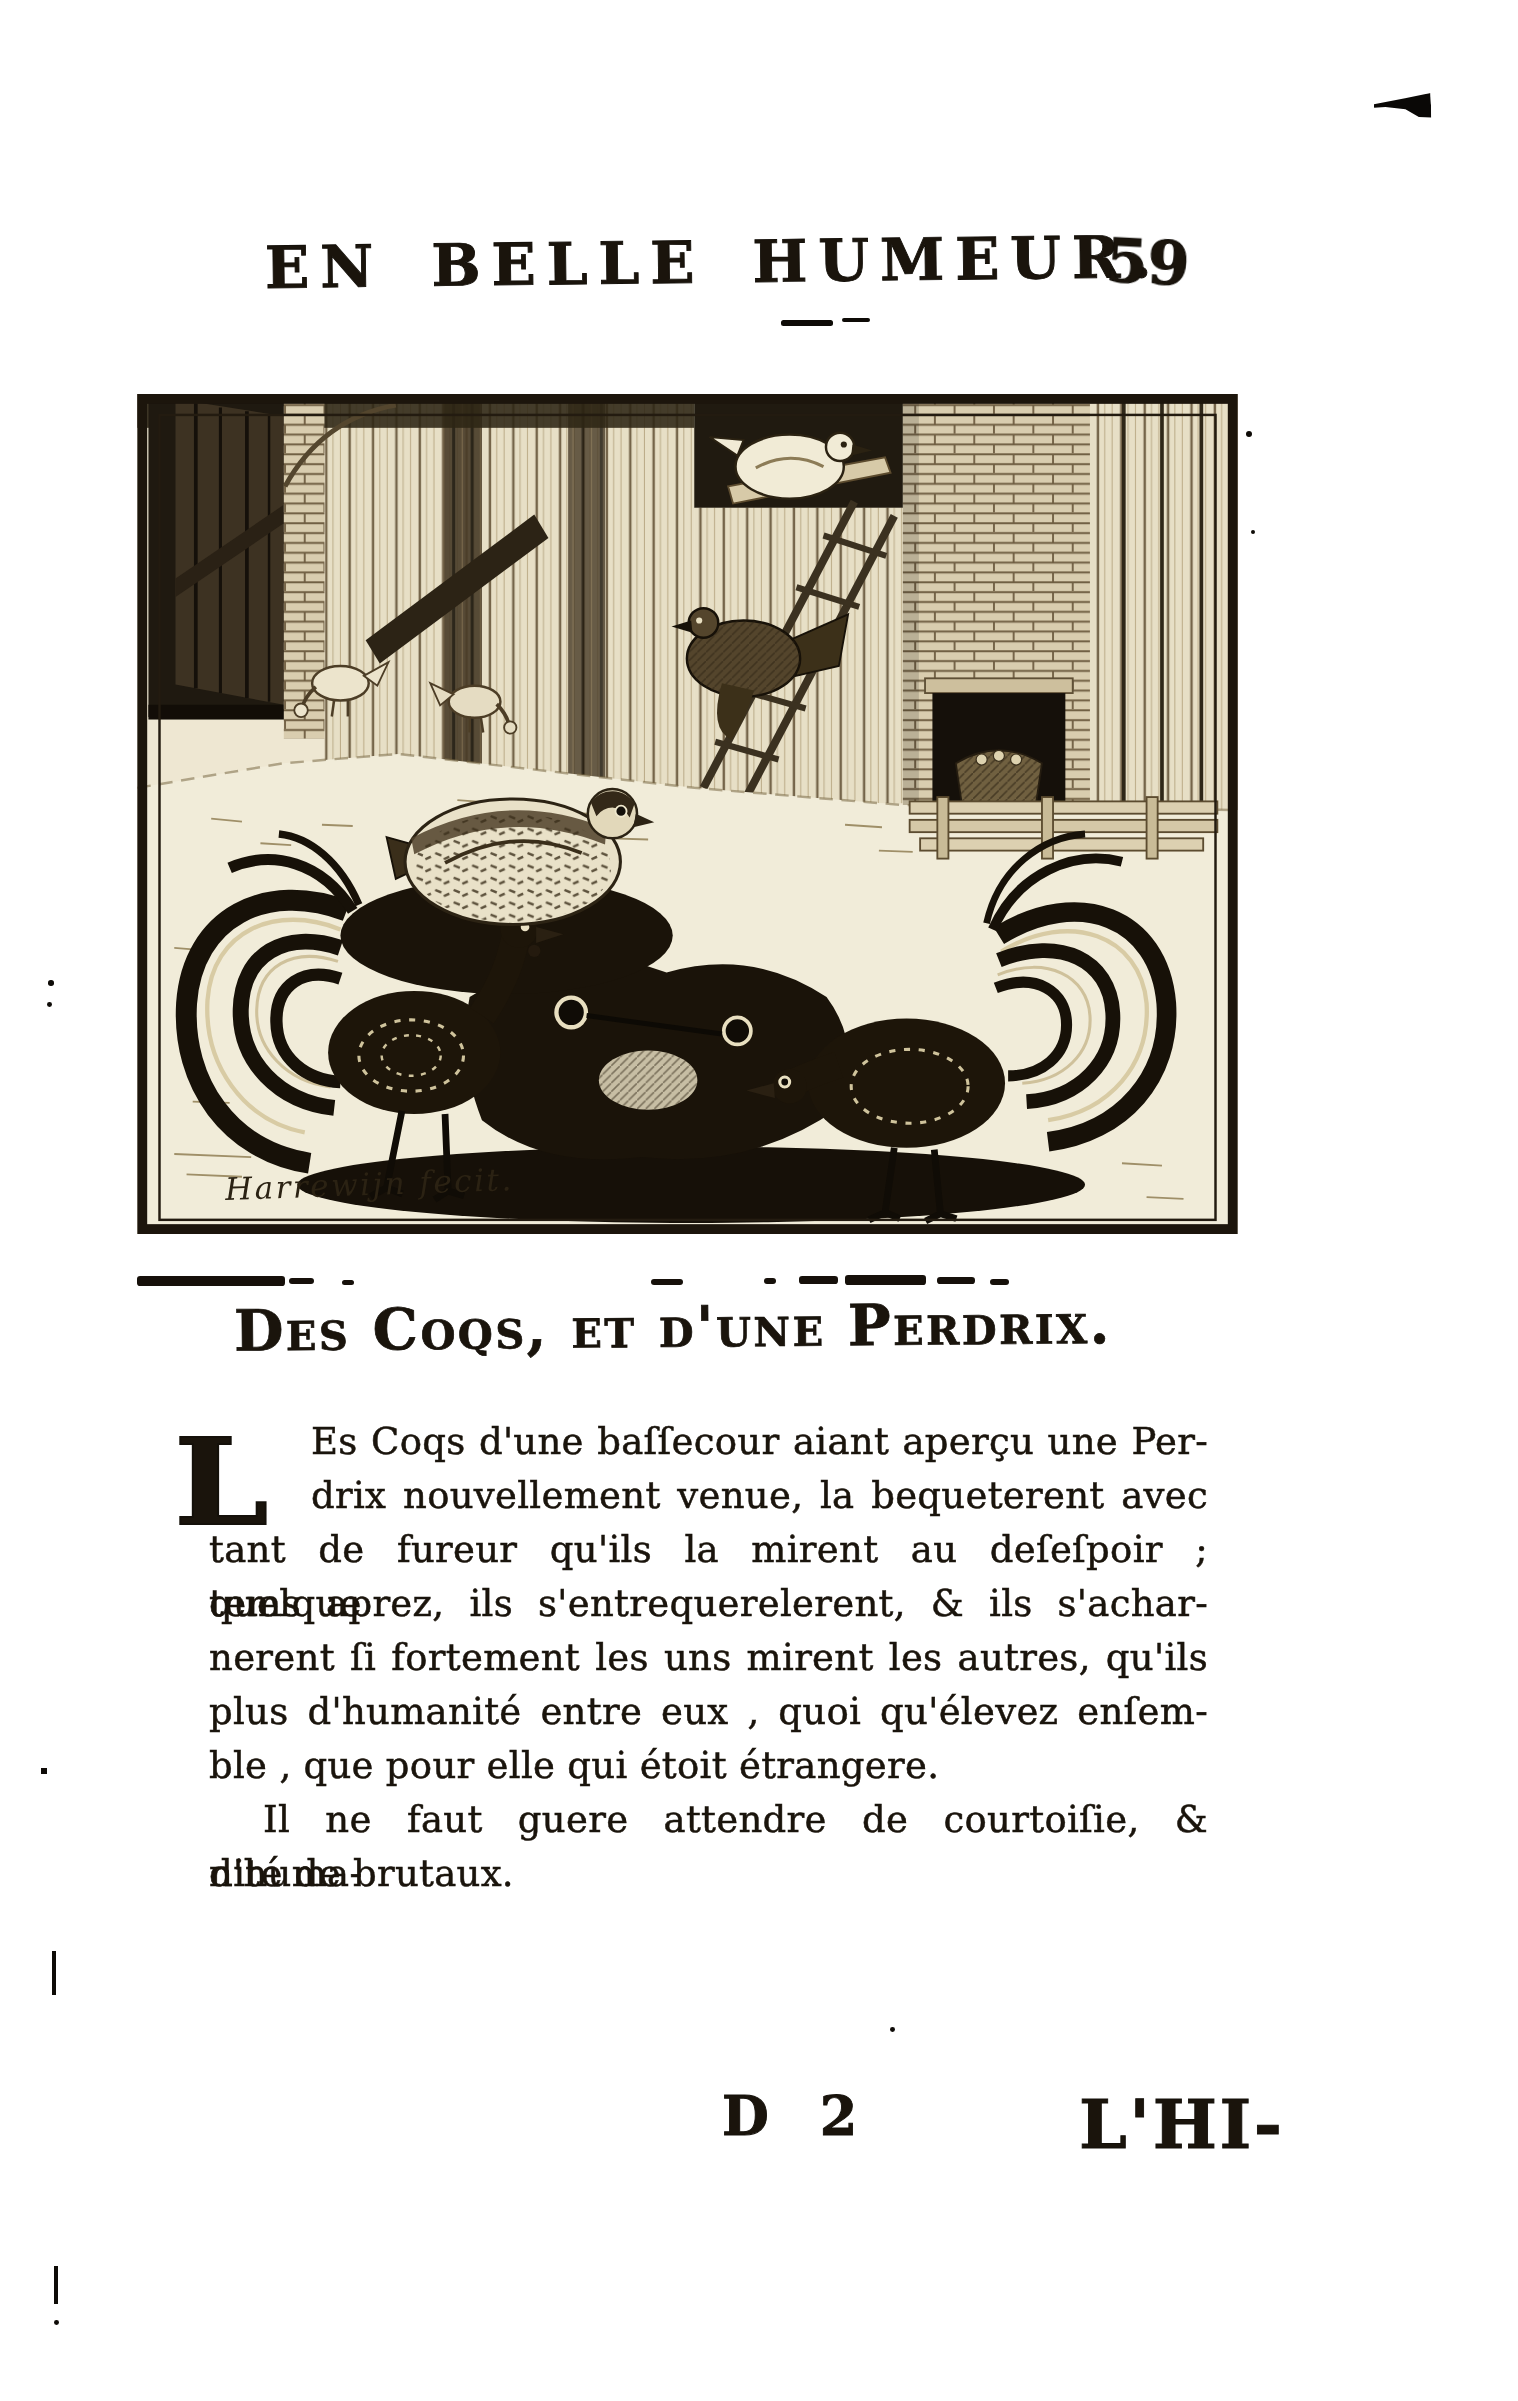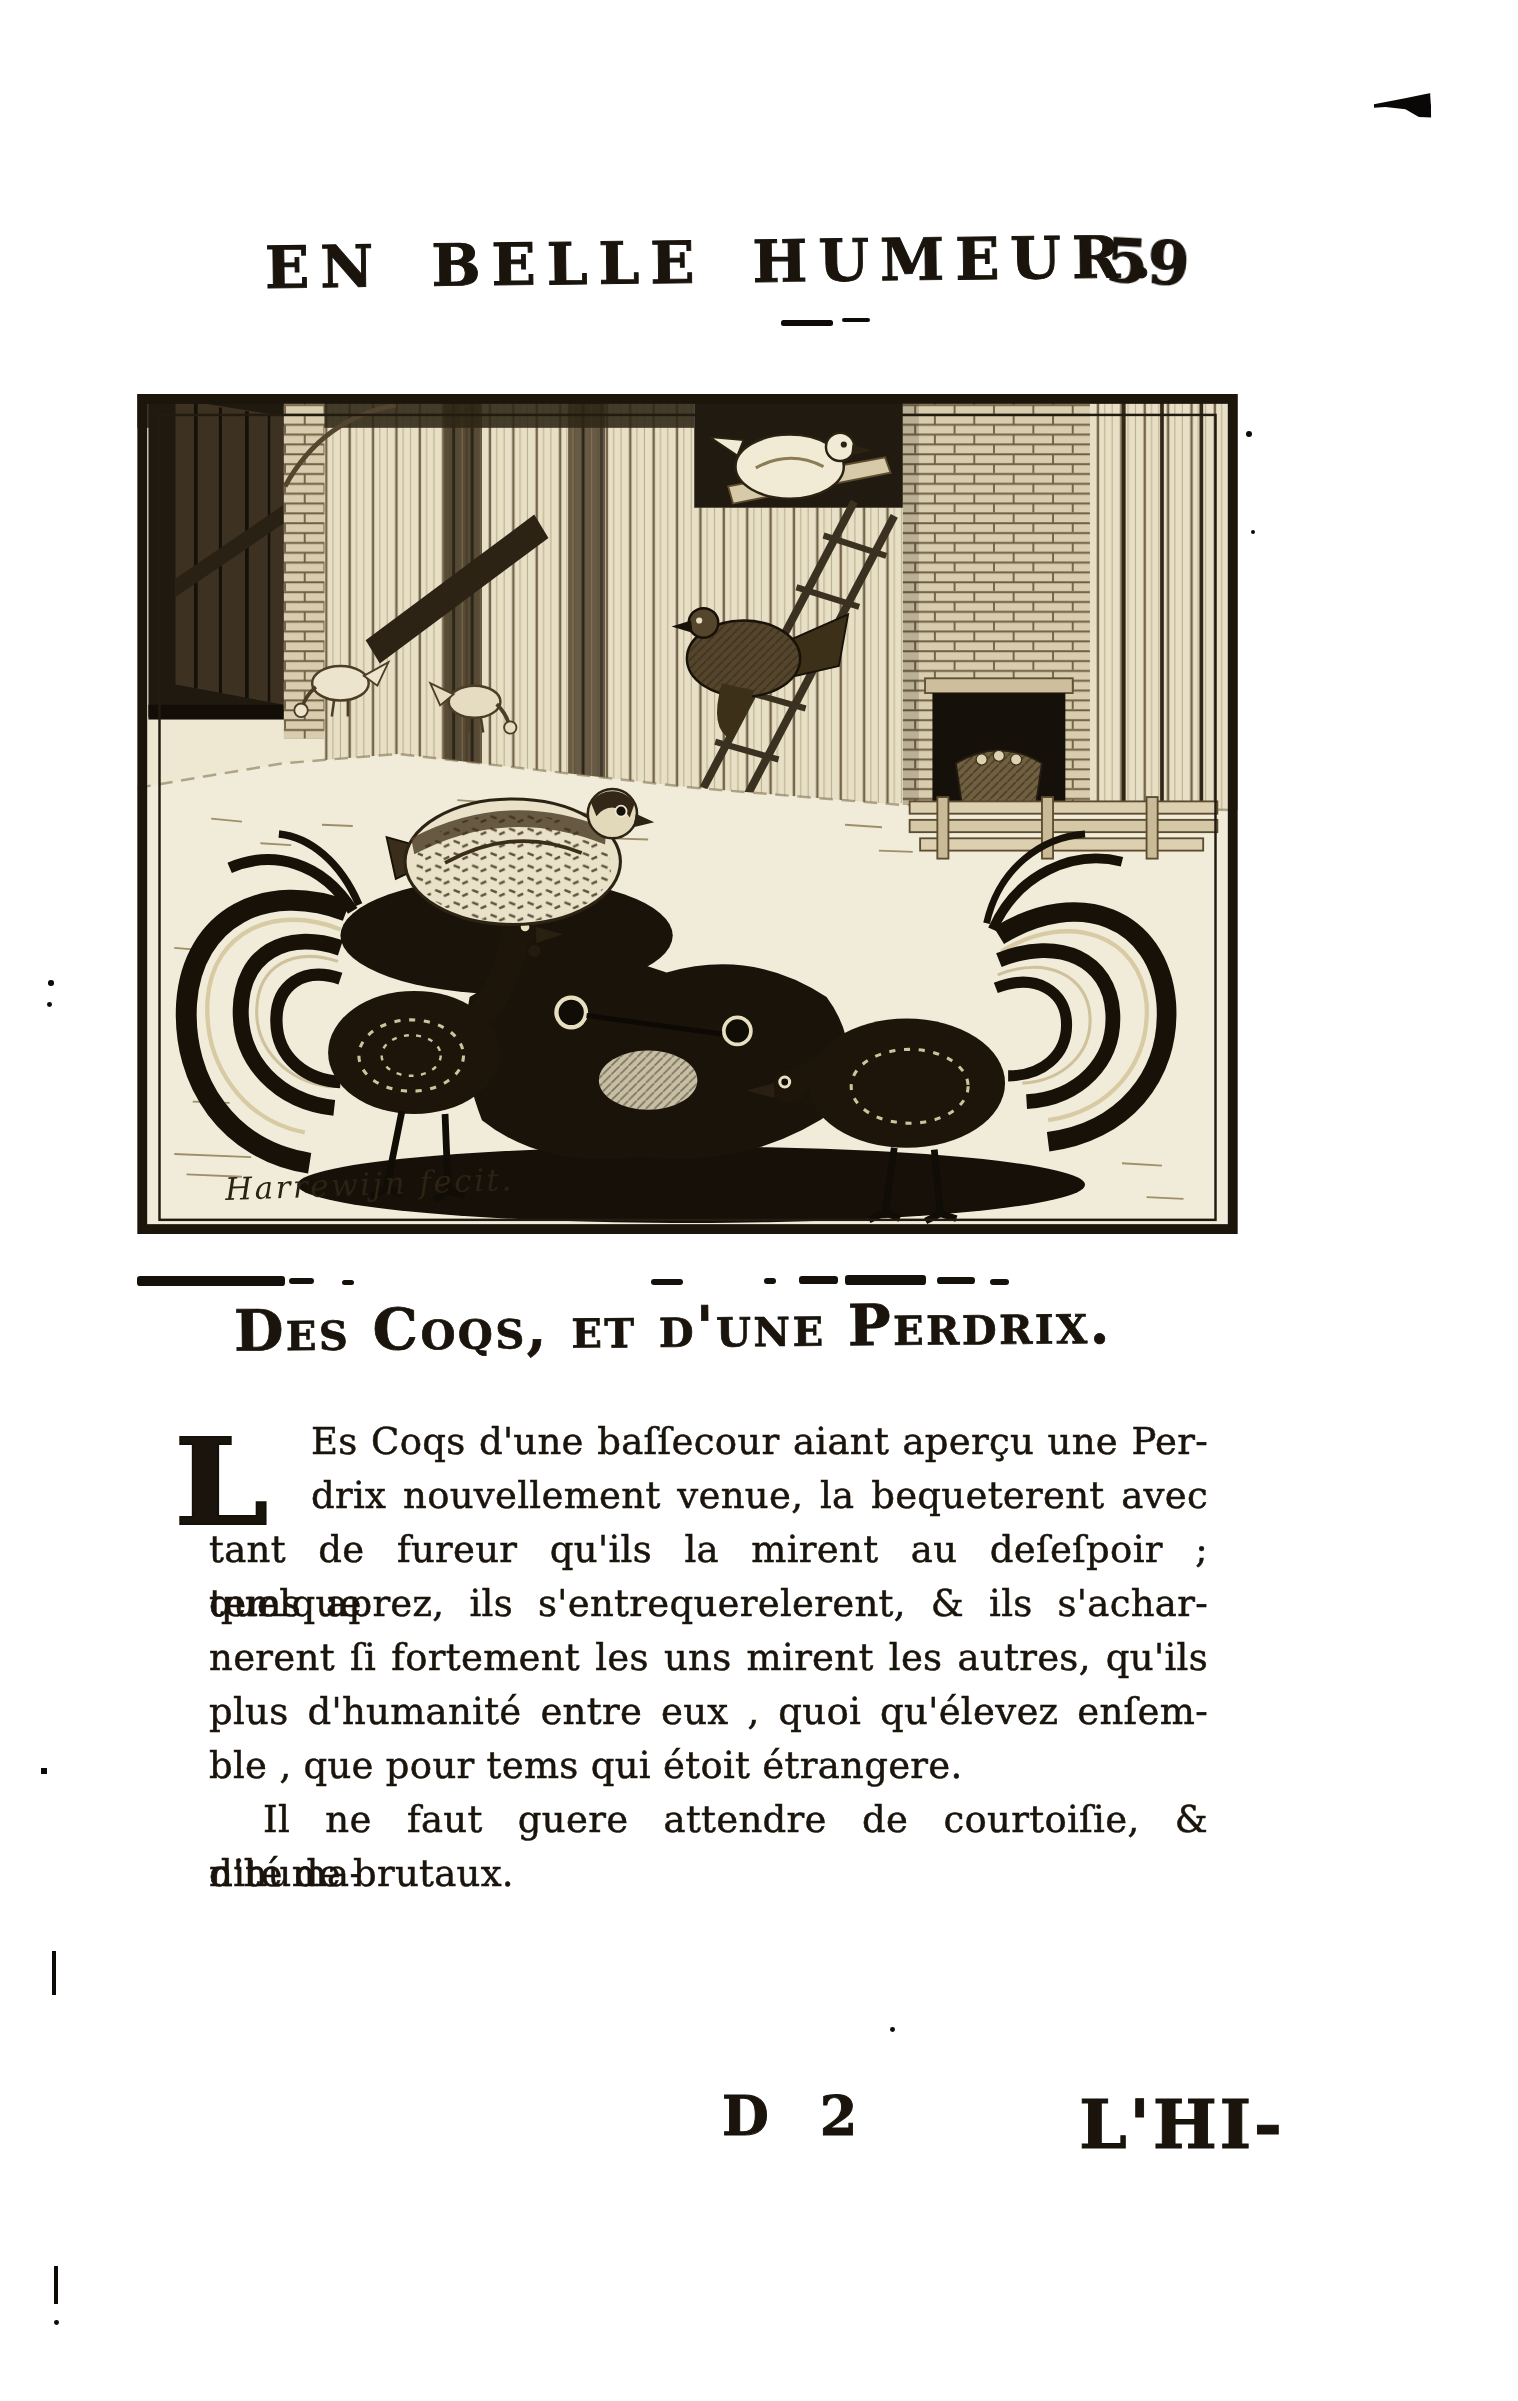--- a/index.html
+++ b/index.html
@@ -361,21 +361,21 @@
   <h2 class="fable-title">Des Coqs, et d'une Perdrix.</h2>
 
   <span class="drop-cap">L</span>
   <section class="fable-text">
     <div class="line cap-indent">Es Coqs d'une baſſecour aiant aperçu une Per-</div>
     <div class="line cap-indent">drix nouvellement venue, la bequeterent avec</div>
     <div class="line">tant de fureur qu'ils la mirent au deſeſpoir ; quelque</div>
     <div class="line">tems aprez, ils s'entrequerelerent, &amp; ils s'achar-</div>
     <div class="line">nerent ſi fortement les uns mirent les autres, qu'ils</div>
     <div class="line">plus d'humanité entre eux , quoi qu'élevez enſem-</div>
-    <div class="line para-end">ble , que pour tems qui étoit étrangere.</div>
+    <div class="line para-end">ble , que pour elle qui étoit étrangere.</div>
     <div class="line para-indent">Il ne faut guere attendre de courtoiſie, &amp; d'huma-</div>
     <div class="line para-end">nité de brutaux.</div>
   </section>
 
   <div class="sig-mark">D 2</div>
   <div class="catchword">L'HI-</div>
 
 </div>
 
 

